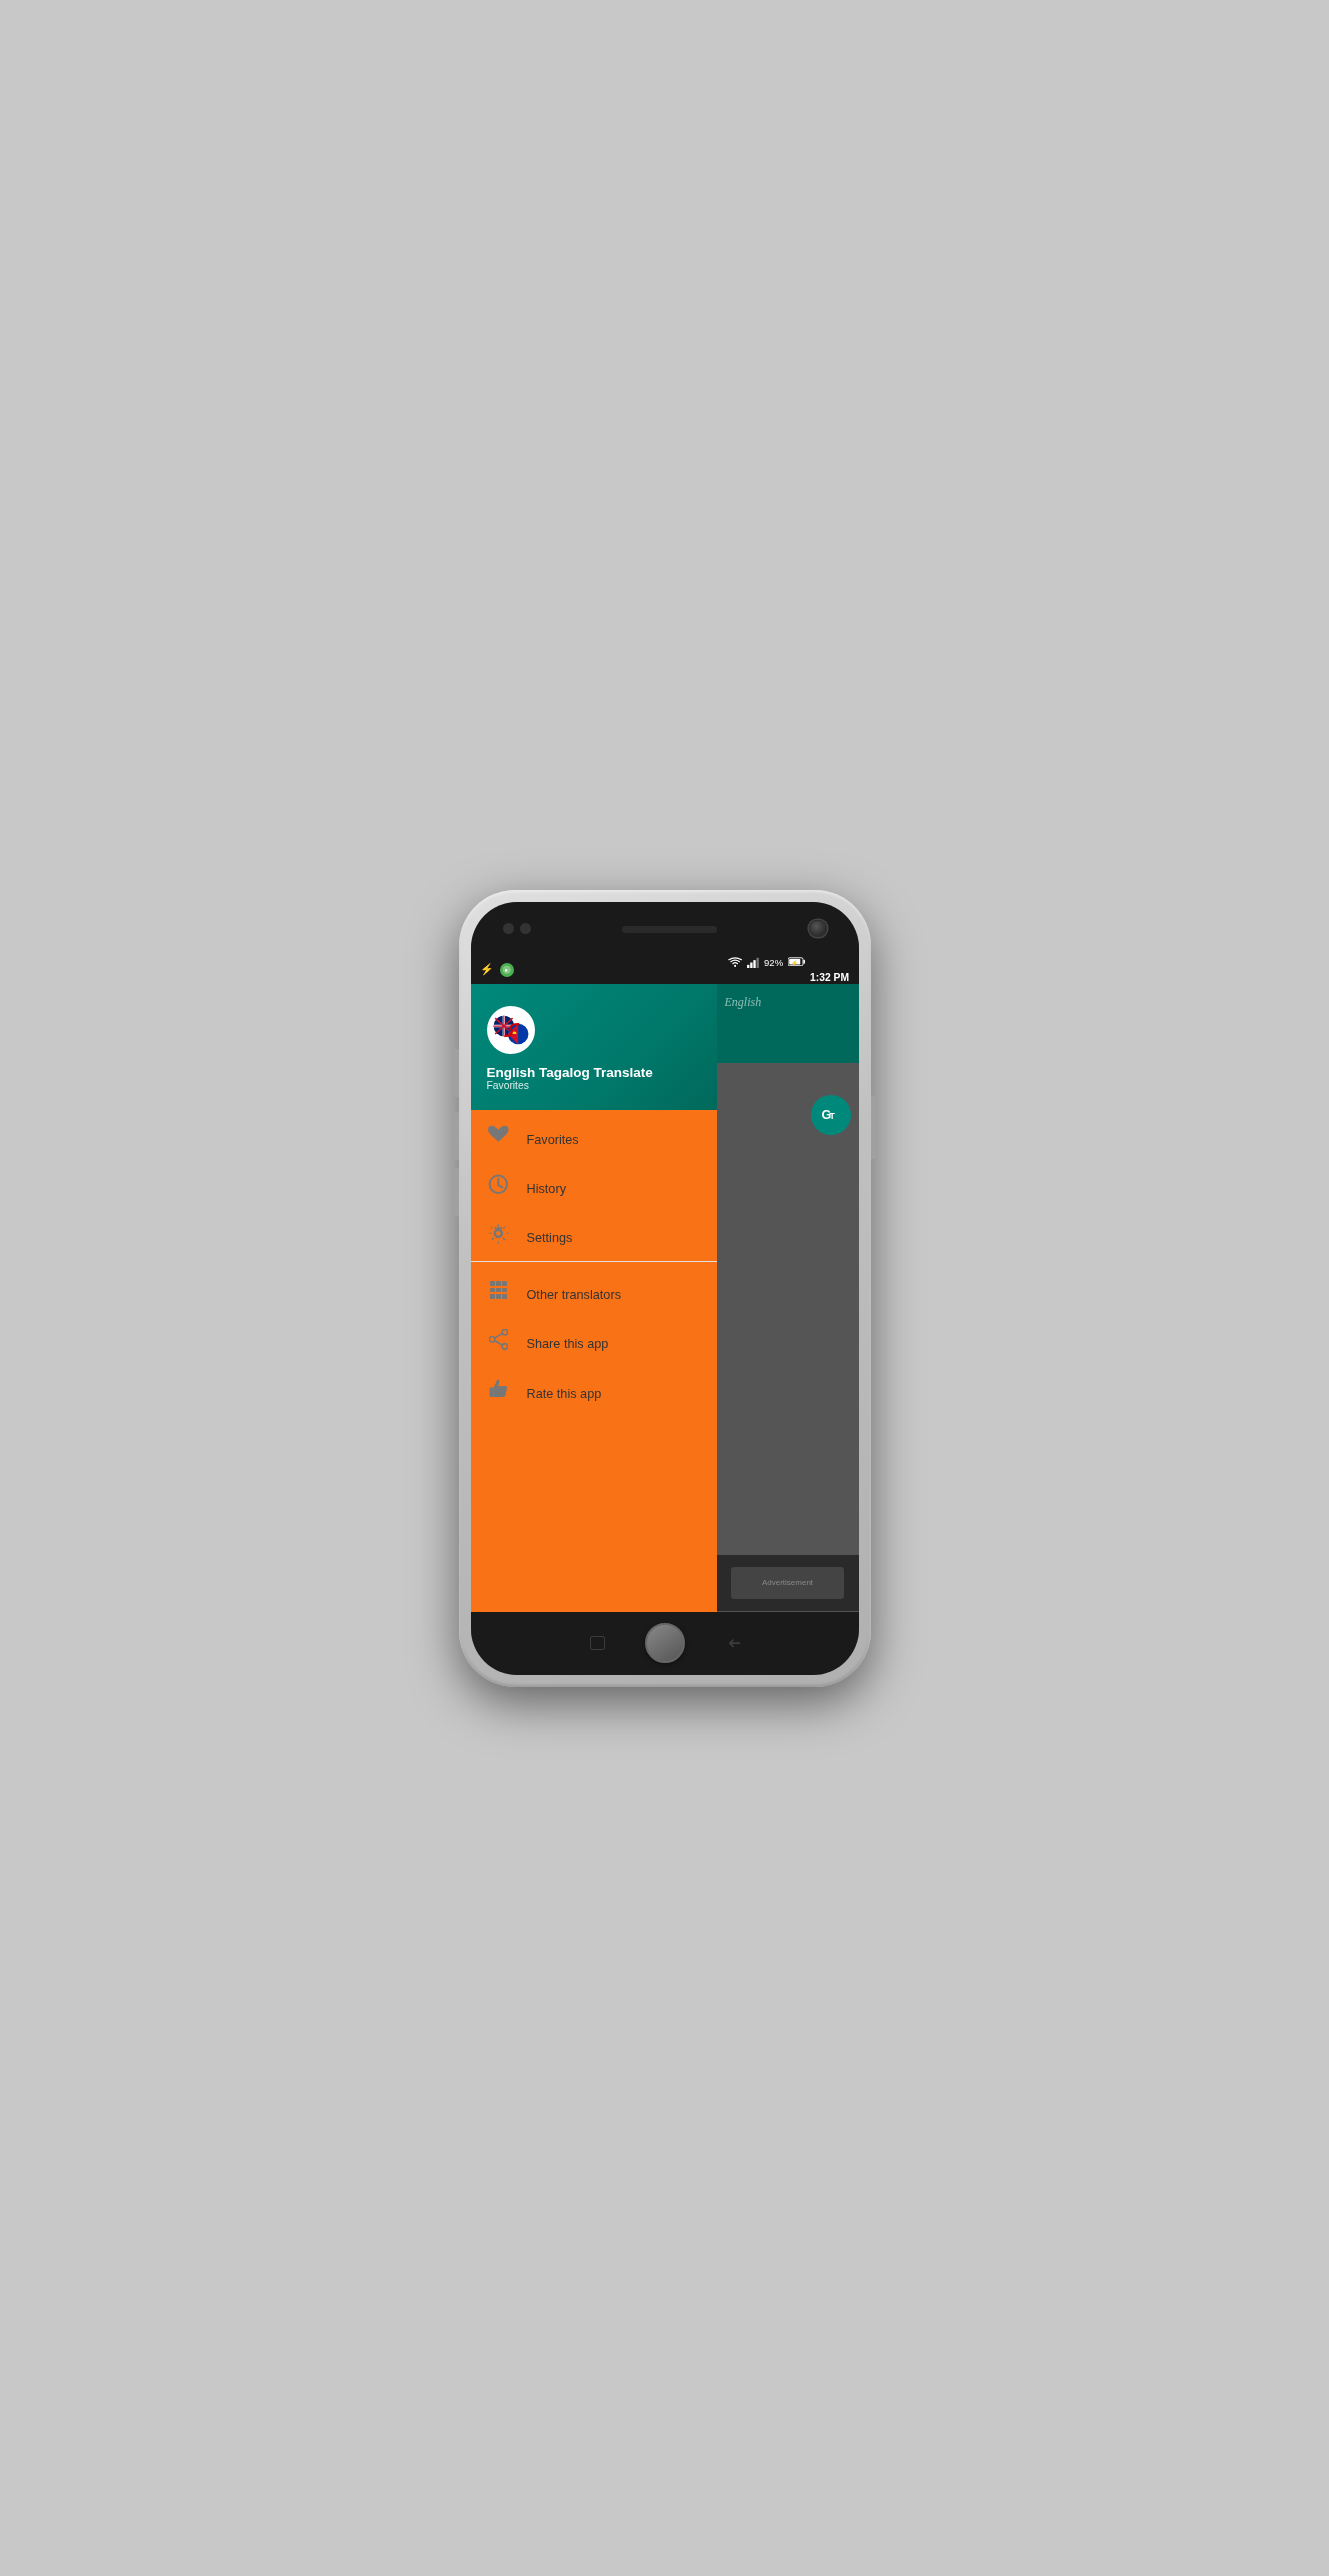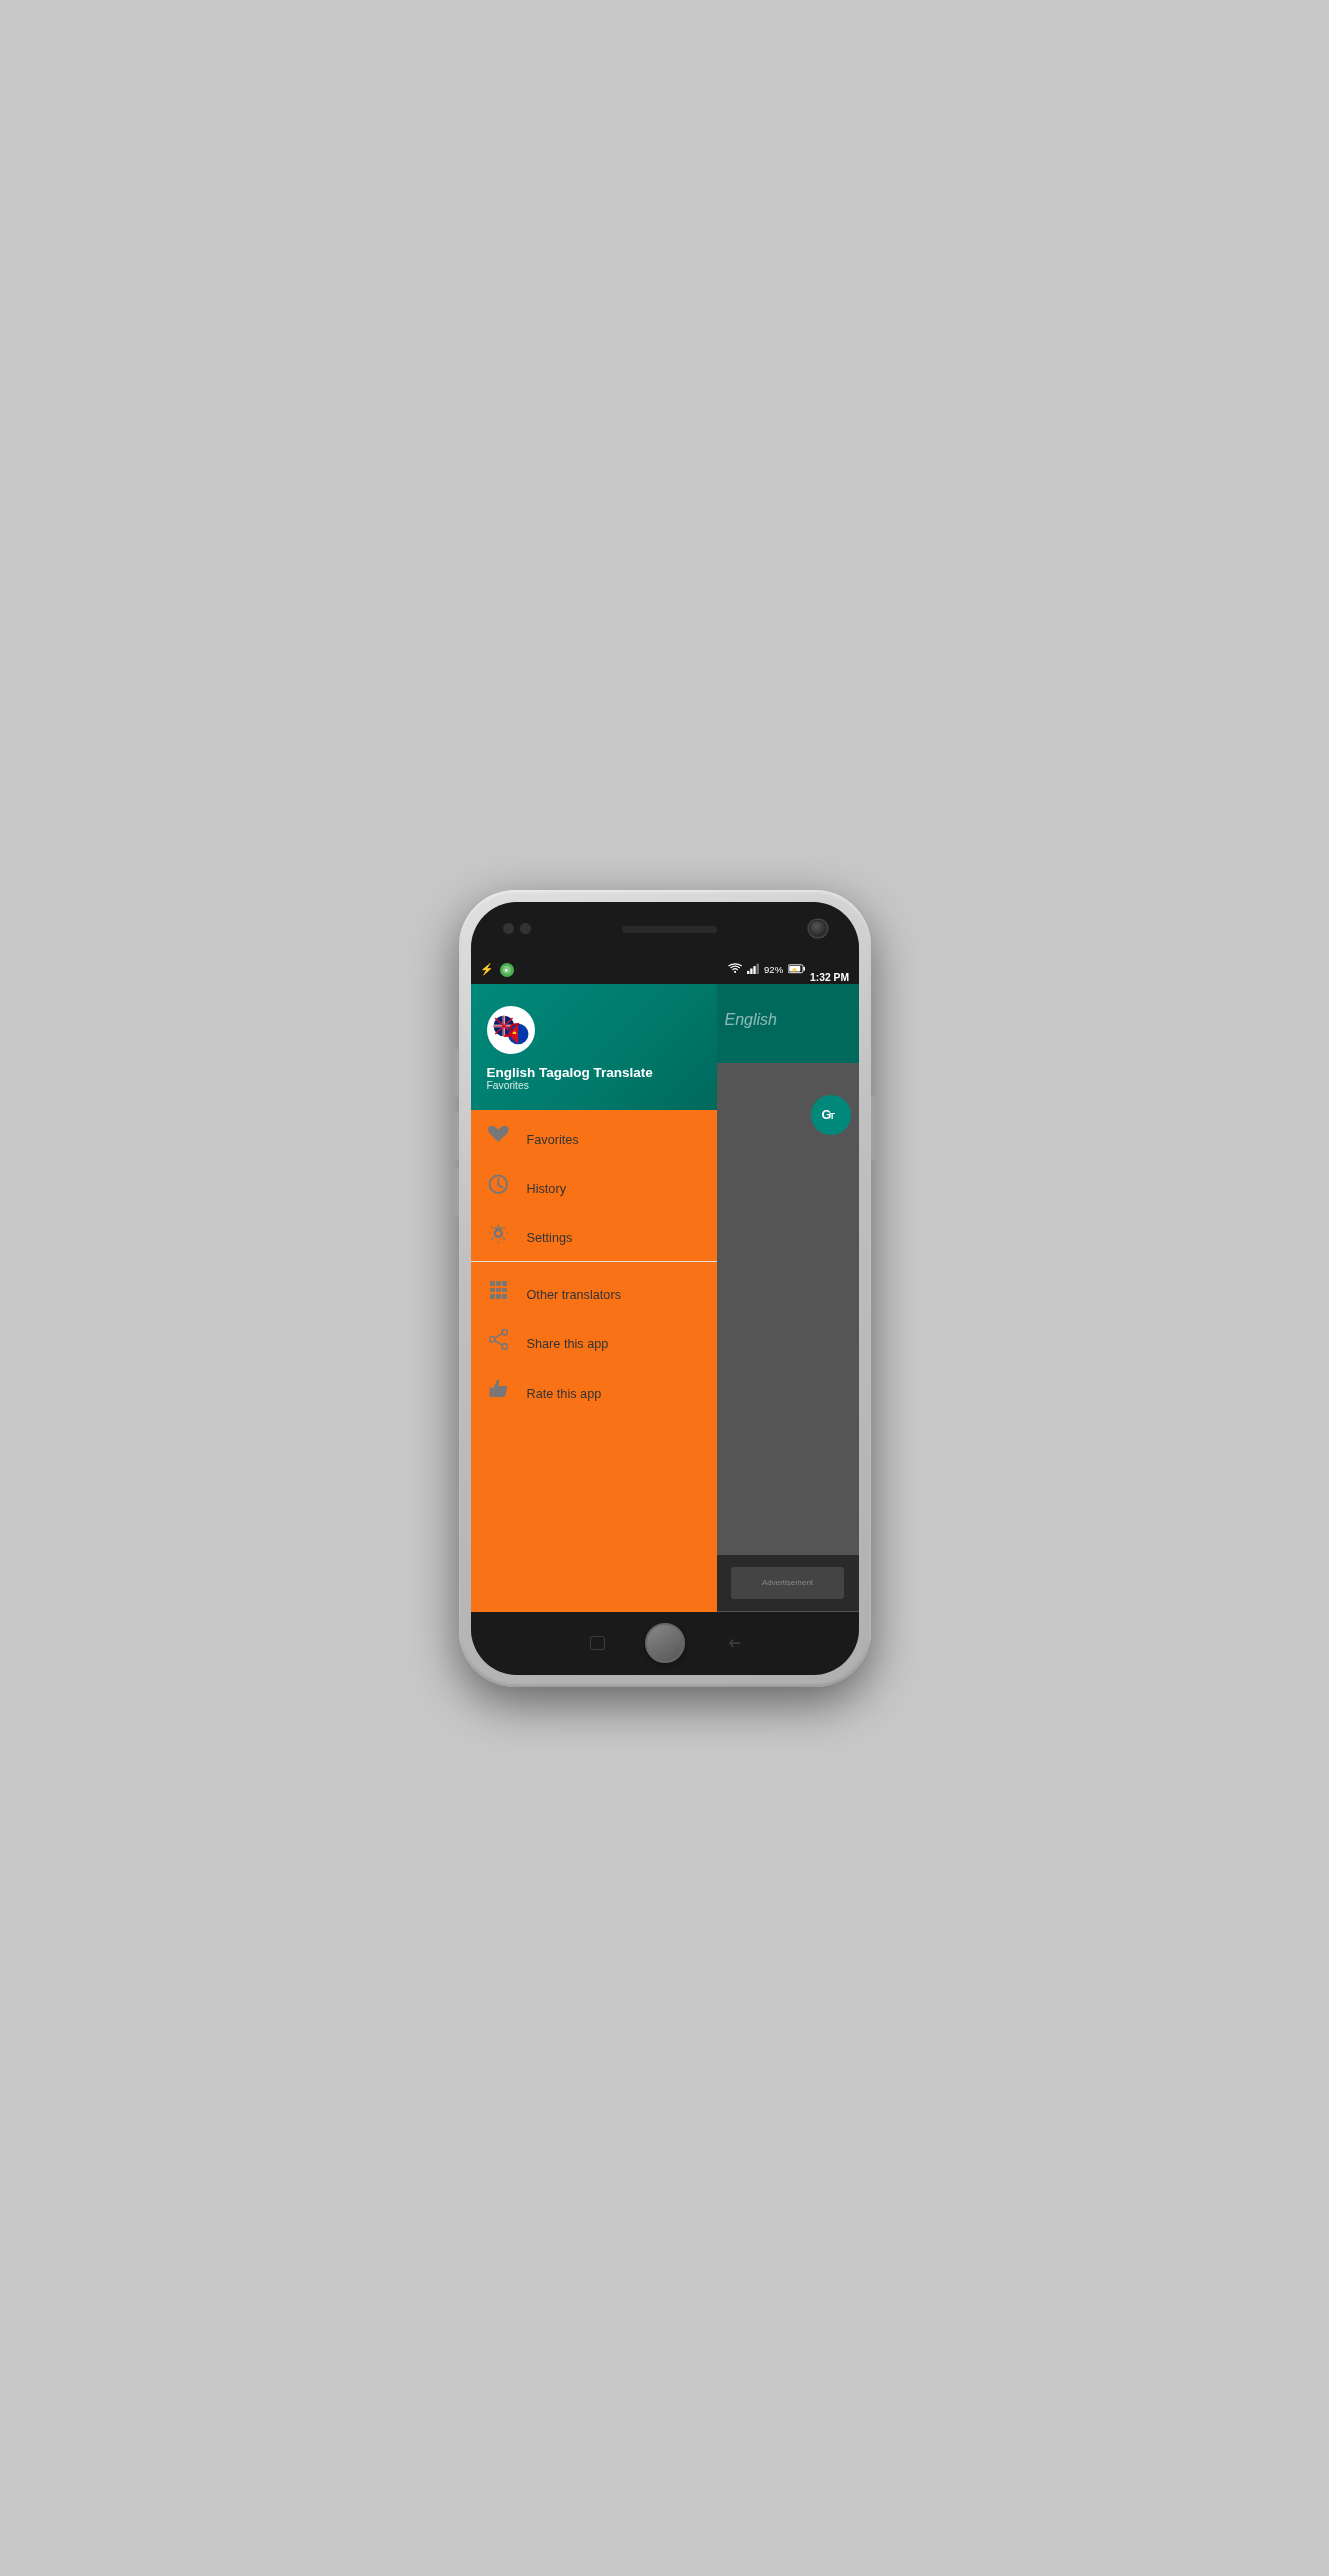--- a/index.html
+++ b/index.html
@@ -136,21 +136,20 @@
       height: 14.3px;
       border-radius: 50%;
       background: #4CAF50;
       display: flex;
       align-items: center;
       justify-content: center;
     }
 
     .status-right {
       display: flex;
-      align-items: center;
       gap: 4.8px;
       color: #fff;
       font-size: 9.5px;
       font-weight: 500;
     }
 
     
     .screen-content {
       flex: 1;
       display: flex;
@@ -497,21 +496,21 @@
               </div>
               <span class="menu-label">Rate this app</span>
             </div>
 
           </div>
 
         </div>
 
         <div class="bg-content">
           <div class="bg-teal-header">
-            <span style="color:rgba(255,255,255,0.55); font-size:16px; padding: 27px 8px; display:block; font-style:italic;">English</span>
+            <span style="color:rgba(255,255,255,0.55); font-size:12px; padding: 11px 8px; display:block; font-style:italic;font-family:Liberation Serif, serif;">English</span>
           </div>
 
           <div class="bg-translate-fab">
             <svg width="20.6" height="17.4" viewBox="0 0 26 22" style="font-size:18px">
               <text x="2" y="16" font-size="16" fill="white" font-weight="bold">G</text>
               <text x="12" y="16" font-size="11" fill="white">T</text>
             </svg>
           </div>
 
           <div style="position:absolute;bottom:1px;width:100%;height:56px;background:#2a2a2a;display:flex;align-items:center;justify-content:center;">

